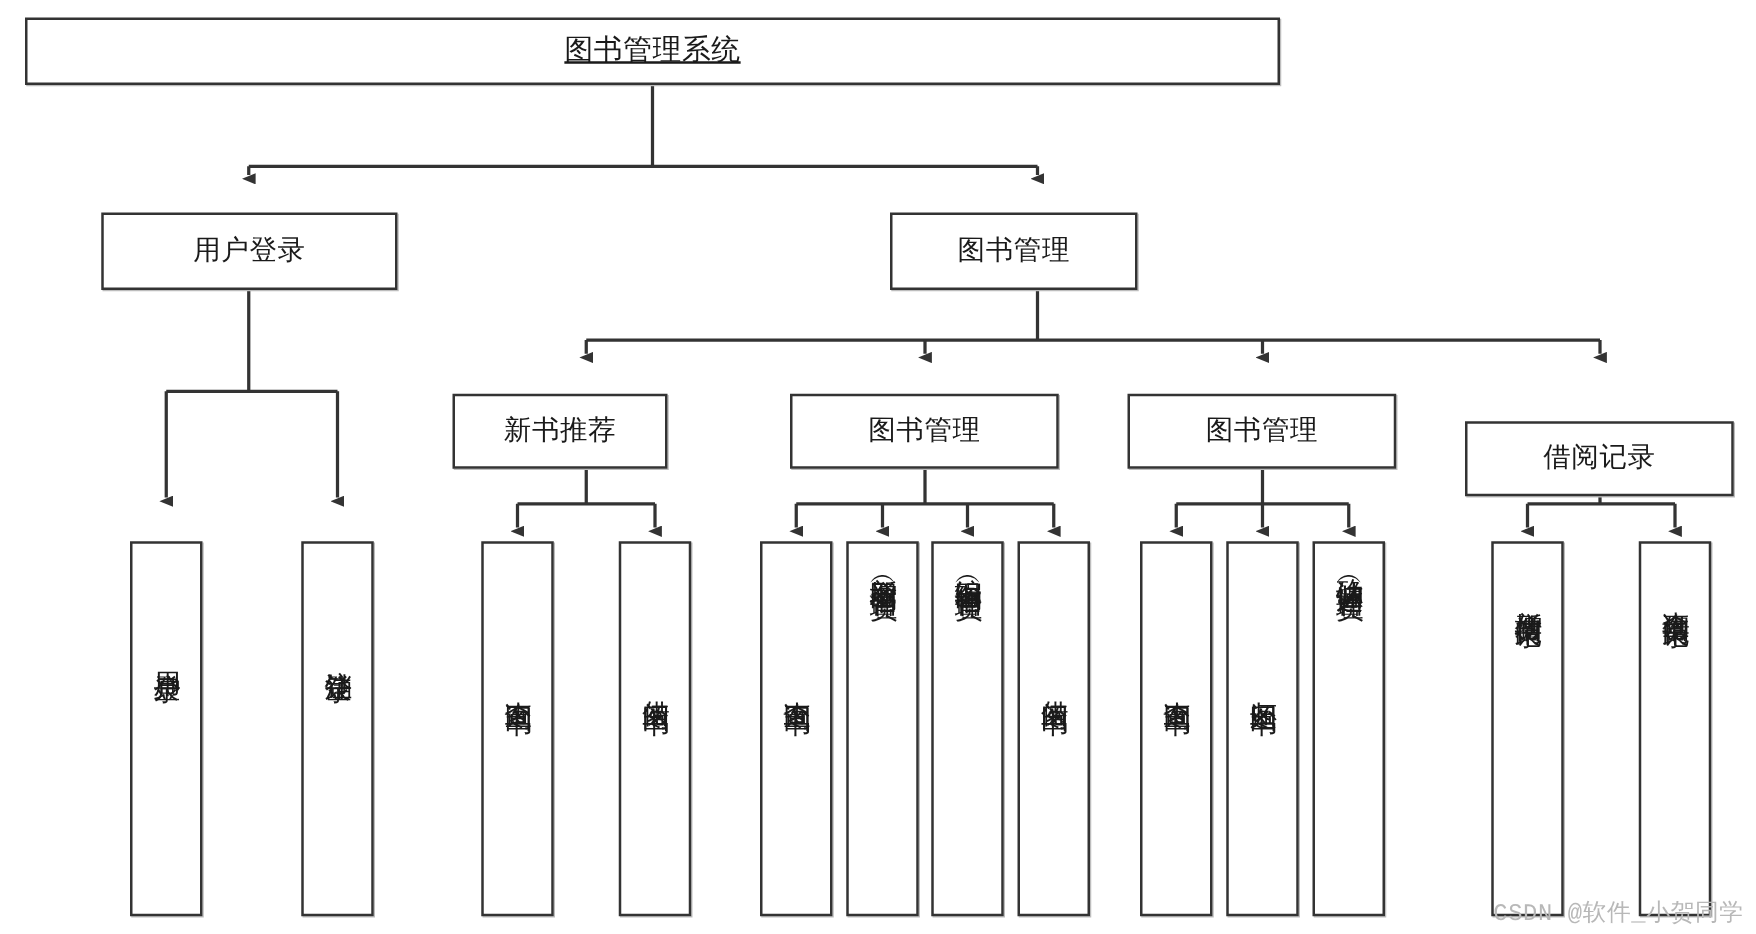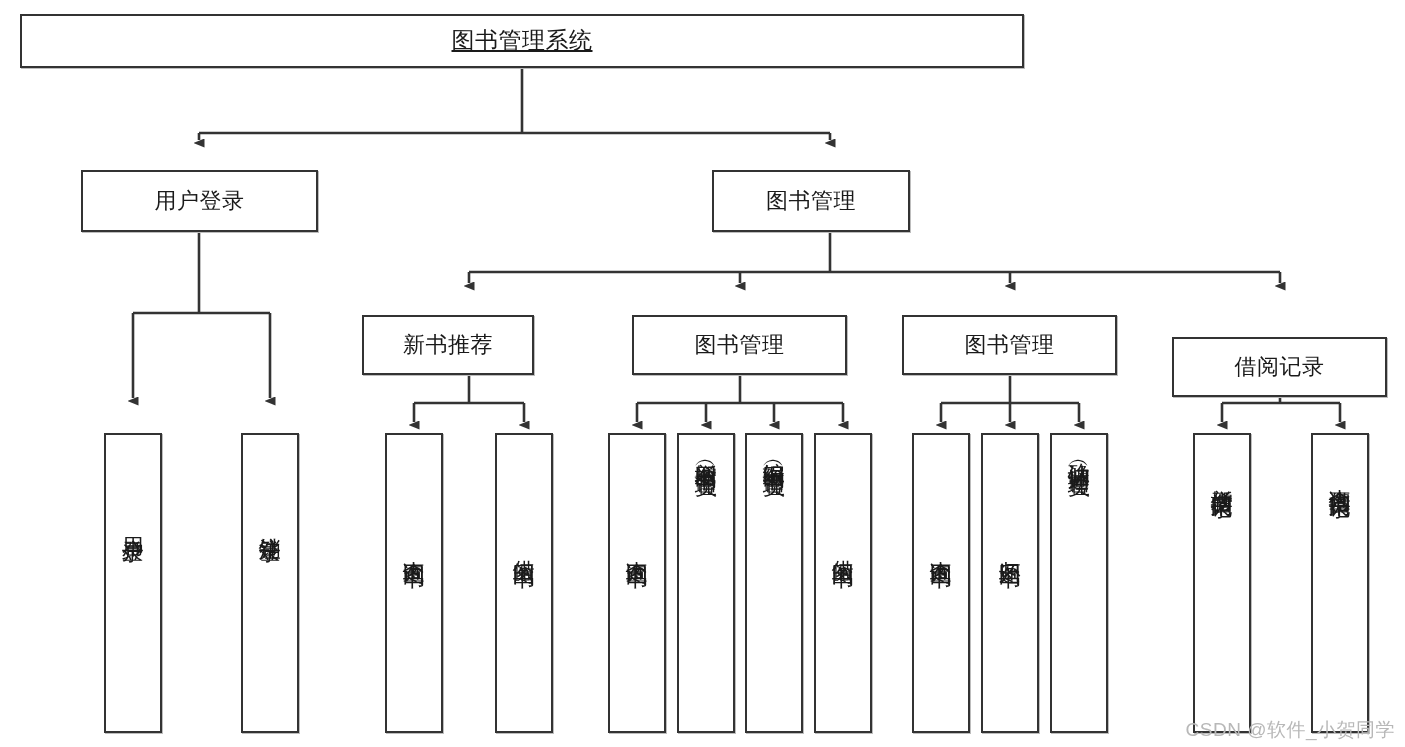--- a/index.html
+++ b/index.html
@@ -74,21 +74,21 @@
     margin-top: 2px;
   }
   #watermark {
     position: absolute;
     right: 10px;
     bottom: 4px;
     font-size: 19px;
     color: #b8b8b8;
     letter-spacing: 0.5px;
     white-space: nowrap;
-    font-family: Liberation Sans, sans-serif;
+    font-family: Liberation Mono, monospace;
     margin-left: 15px;
   }
 </style>
 </head>
 <body>
 
 <div id="canvas">
 
   <svg id="wires" viewBox="0 0 1405 747" width="1405" height="747">
     <defs>

